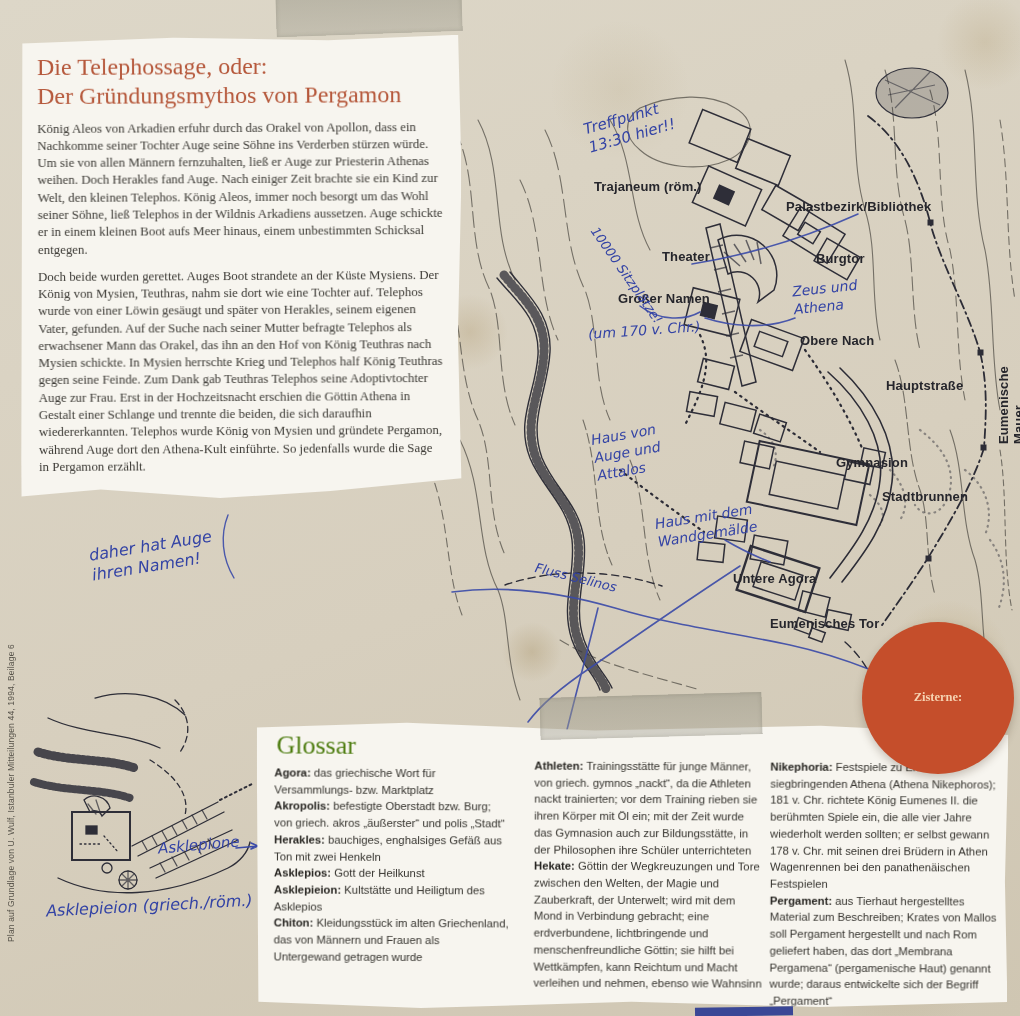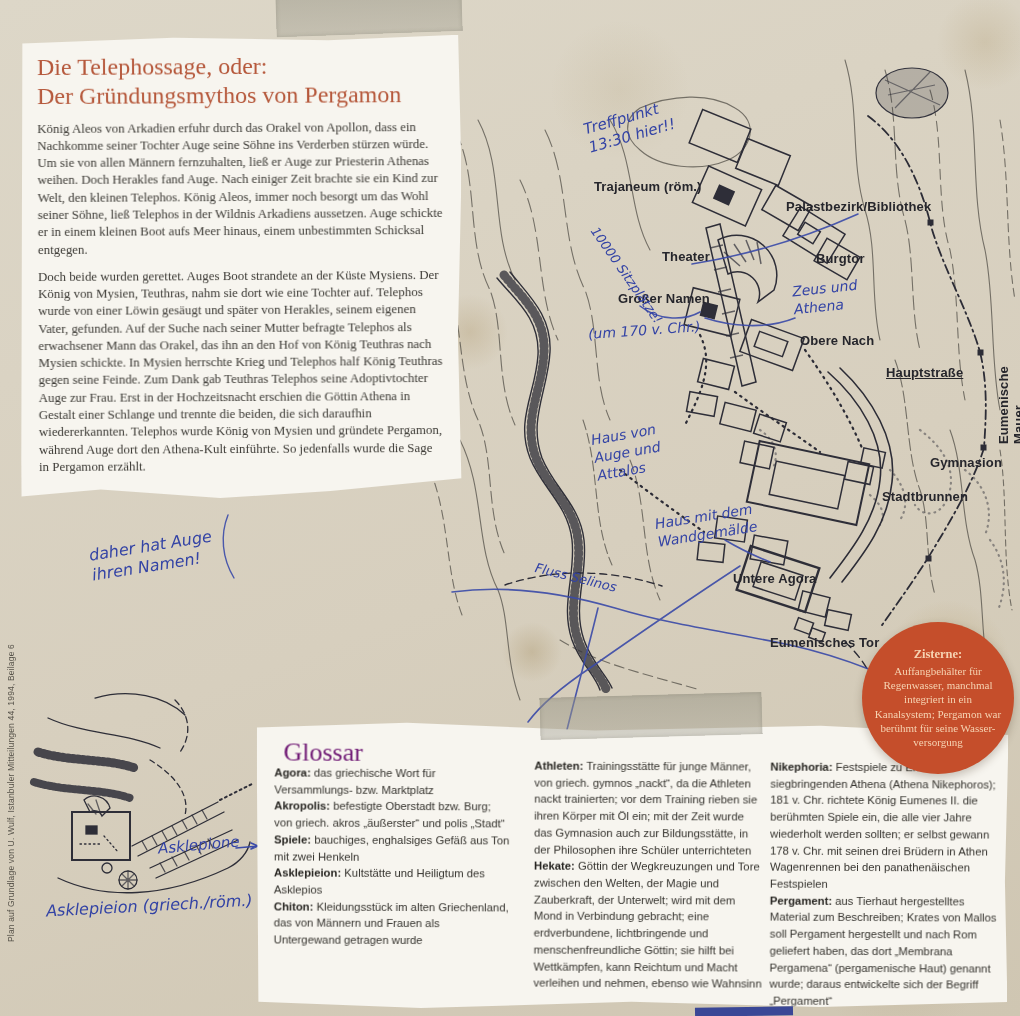--- a/index.html
+++ b/index.html
@@ -18,21 +18,21 @@
   .vert{transform:rotate(-90deg);transform-origin:0 0;}
   .hw{position:absolute;z-index:2;font-family:"DejaVu Sans",sans-serif;font-style:italic;color:#3343a5;white-space:pre-line;line-height:1.28;}
   .card{position:absolute;background:#f7f5ef;filter:drop-shadow(2px 5px 7px rgba(60,50,30,.38));}
   .story-card{left:20px;top:36px;width:442px;height:462px;z-index:3;transform:rotate(-.3deg);
     clip-path:polygon(.8% 1.4%,35% .3%,70% 1%,99.4% 0,100% 30%,99% 65%,99.6% 96%,70% 98.6%,45% 100%,18% 98%,0 99.4%);
     padding:16px 18px;box-sizing:border-box;}
   .story-title{margin:0 0 9px 0;font-family:"Liberation Serif",serif;font-weight:400;font-size:24px;line-height:1.22;color:#b5573a;}
   .story-card p{margin:0 0 10px 0;font-family:"Liberation Serif",serif;font-size:12.9px;line-height:1.34;color:#3c3a35;}
   .gloss-card{left:256px;top:722px;width:752px;height:287px;z-index:3;transform:rotate(.25deg);
     clip-path:polygon(0 2.5%,20% .6%,45% 3%,75% 1%,100% 4%,99.6% 55%,100% 97%,75% 99%,50% 97.5%,22% 100%,.4% 98%);}
-  .gloss-title{position:absolute;left:18px;top:8px;margin:9px;font-family:"Liberation Serif",serif;font-weight:400;font-size:26px;color:#701a75;}
+  .gloss-title{position:absolute;left:18px;top:8px;margin:2px;font-family:"Liberation Serif",serif;font-weight:400;font-size:26px;color:#4d7c0f;}
   .gloss-col{position:absolute;top:36px;font-size:11.3px;line-height:1.48;color:#35332e;}
   .gloss-col p{margin:0;}
   .gloss-col b{color:#272521;}
   .col1{left:18px;width:236px;top:44px;}
   .col2{left:278px;width:230px;}
   .col3{left:514px;width:232px;}
   .cistern{position:absolute;left:862px;top:622px;width:152px;height:152px;border-radius:50%;background:#c54e2b;z-index:5;
     display:flex;align-items:center;justify-content:center;text-align:center;
     box-shadow:0 4px 8px rgba(60,40,20,.25);}
   .cistern-inner{font-family:"Liberation Serif",serif;font-size:11px;line-height:1.3;color:#f6d3b2;padding:6px 12px;}
@@ -187,25 +187,25 @@
       <path d="M236,848 L258,846 M258,846 l-7,-3 M258,846 l-7,3"></path>
     </g>
   </svg>
 
   <div class="map-label" style="left:594px;top:179px;">Trajaneum (röm.)</div>
   <div class="map-label" style="left:778px;top:199px;margin-left:8px;">Palastbezirk/Bibliothek</div>
   <div class="map-label" style="left:662px;top:249px;">Theater</div>
   <div class="map-label" style="left:816px;top:251px;">Burgtor</div>
   <div class="map-label" style="left:618px;top:291px;">Großer Namen</div>
   <div class="map-label" style="left:800px;top:333px;">Obere Nach</div>
-  <div class="map-label" style="left:886px;top:365px;text-decoration:underline;">Hauptstraße</div>
-  <div class="map-label" style="left:930px;top:455px;">Gymnasion</div>
+  <div class="map-label" style="left:886px;top:378px;">Hauptstraße</div>
+  <div class="map-label" style="left:836px;top:455px;">Gymnasion</div>
   <div class="map-label" style="left:882px;top:489px;">Stadtbrunnen</div>
   <div class="map-label" style="left:733px;top:571px;">Untere Agora</div>
-  <div class="map-label" style="left:770px;top:635px;">Eumenisches Tor</div>
+  <div class="map-label" style="left:770px;top:616px;">Eumenisches Tor</div>
   <div class="map-label vert" style="left:996px;top:444px;">Eumenische Mauer</div>
 
   <div class="hw" style="left:585px;top:108px;font-size:15px;transform:rotate(-16deg);">Treffpunkt
 13:30 hier!!</div>
   <div class="hw" style="left:600px;top:224px;font-size:13px;transform:rotate(55deg);transform-origin:0 0;">10000 Sitzplätze!</div>
   <div class="hw" style="left:793px;top:280px;font-size:14px;transform:rotate(-6deg);">Zeus und
 Athena</div>
   <div class="hw" style="left:588px;top:322px;font-size:14px;transform:rotate(-4deg);">(um 170 v. Chr.)</div>
   <div class="hw" style="left:594px;top:426px;font-size:14px;transform:rotate(-10deg);">Haus von
 Auge und
@@ -225,38 +225,38 @@
     </h1>
     <p>König Aleos von Arkadien erfuhr durch das Orakel von Apollon, dass ein Nachkomme seiner Tochter Auge seine Söhne ins Verderben stürzen würde. Um sie von allen Männern fernzuhalten, ließ er Auge zur Priesterin Athenas weihen. Doch Herakles fand Auge. Nach einiger Zeit brachte sie ein Kind zur Welt, den kleinen Telephos. König Aleos, immer noch besorgt um das Wohl seiner Söhne, ließ Telephos in der Wildnis Arkadiens aussetzen. Auge schickte er in einem kleinen Boot aufs Meer hinaus, einem unbestimmten Schicksal entgegen.</p>
     <p>Doch beide wurden gerettet. Auges Boot strandete an der Küste Mysiens. Der König von Mysien, Teuthras, nahm sie dort wie eine Tochter auf. Telephos wurde von einer Löwin gesäugt und später von Herakles, seinem eigenen Vater, gefunden. Auf der Suche nach seiner Mutter befragte Telephos als erwachsener Mann das Orakel, das ihn an den Hof von König Teuthras nach Mysien schickte. In Mysien herrschte Krieg und Telephos half König Teuthras gegen seine Feinde. Zum Dank gab Teuthras Telephos seine Adoptivtochter Auge zur Frau. Erst in der Hochzeitsnacht erschien die Göttin Athena in Gestalt einer Schlange und trennte die beiden, die sich daraufhin wiedererkannten. Telephos wurde König von Mysien und gründete Pergamon, während Auge dort den Athena-Kult einführte. So jedenfalls wurde die Sage in Pergamon erzählt.</p>
   </div>
 
   <div class="card gloss-card">
     <h2 class="gloss-title">Glossar</h2>
     <div class="gloss-col col1">
         <p><b>Agora:</b> das griechische Wort für Versammlungs- bzw. Marktplatz</p>
         <p><b>Akropolis:</b> befestigte Oberstadt bzw. Burg; von griech. akros „äußerster“ und polis „Stadt“</p>
-        <p><b>Spiele:</b> bauchiges, enghalsiges Gefäß aus Ton mit zwei Henkeln</p>
+        <p><b>Herakles:</b> bauchiges, enghalsiges Gefäß aus Ton mit zwei Henkeln</p>
+        <p><b>Asklepios:</b> Gott der Heilkunst</p>
         <p><b>Asklepieion:</b> Kultstätte und Heiligtum des Asklepios</p>
         <p><b>Chiton:</b> Kleidungsstück im alten Griechenland, das von Männern und Frauen als Untergewand getragen wurde</p>
       </div>
     <div class="gloss-col col2">
         <p><b>Athleten:</b> Trainingsstätte für junge Männer, von griech. gymnos „nackt“, da die Athleten nackt trainierten; vor dem Training rieben sie ihren Körper mit Öl ein; mit der Zeit wurde das Gymnasion auch zur Bildungsstätte, in der Philosophen ihre Schüler unterrichteten</p>
         <p><b>Hekate:</b> Göttin der Wegkreuzungen und Tore zwischen den Welten, der Magie und Zauberkraft, der Unterwelt; wird mit dem Mond in Verbindung gebracht; eine erdverbundene, lichtbringende und menschenfreundliche Göttin; sie hilft bei Wettkämpfen, kann Reichtum und Macht verleihen und nehmen, ebenso wie Wahnsinn</p>
       </div>
     <div class="gloss-col col3">
         <p><b>Nikephoria:</b> Festspiele zu Ehren der siegbringenden Athena (Athena Nikephoros); 181 v. Chr. richtete König Eumenes II. die berühmten Spiele ein, die alle vier Jahre wiederholt werden sollten; er selbst gewann 178 v. Chr. mit seinen drei Brüdern in Athen Wagenrennen bei den panathenäischen Festspielen</p>
         <p><b>Pergament:</b> aus Tierhaut hergestelltes Material zum Beschreiben; Krates von Mallos soll Pergament hergestellt und nach Rom geliefert haben, das dort „Membrana Pergamena“ (pergamenische Haut) genannt wurde; daraus entwickelte sich der Begriff „Pergament“</p>
       </div>
   </div>
 
   <div class="cistern">
     <div class="cistern-inner">
       <b>Zisterne:</b>
-      <span>Auffangbehälter für Regenwasser, manchmal integriert in ein Kanalsystem; Pergamon war berühmt für seine Wasser-versorgung</span>
     </div>
   </div>
 
   <div class="tape tape1"></div>
   <div class="tape tape2"></div>
 
   <div class="credit vert">Plan auf Grundlage von U. Wulf, Istanbuler Mitteilungen 44, 1994, Beilage 6</div>
 
   <div class="blue-strip"></div>
 

